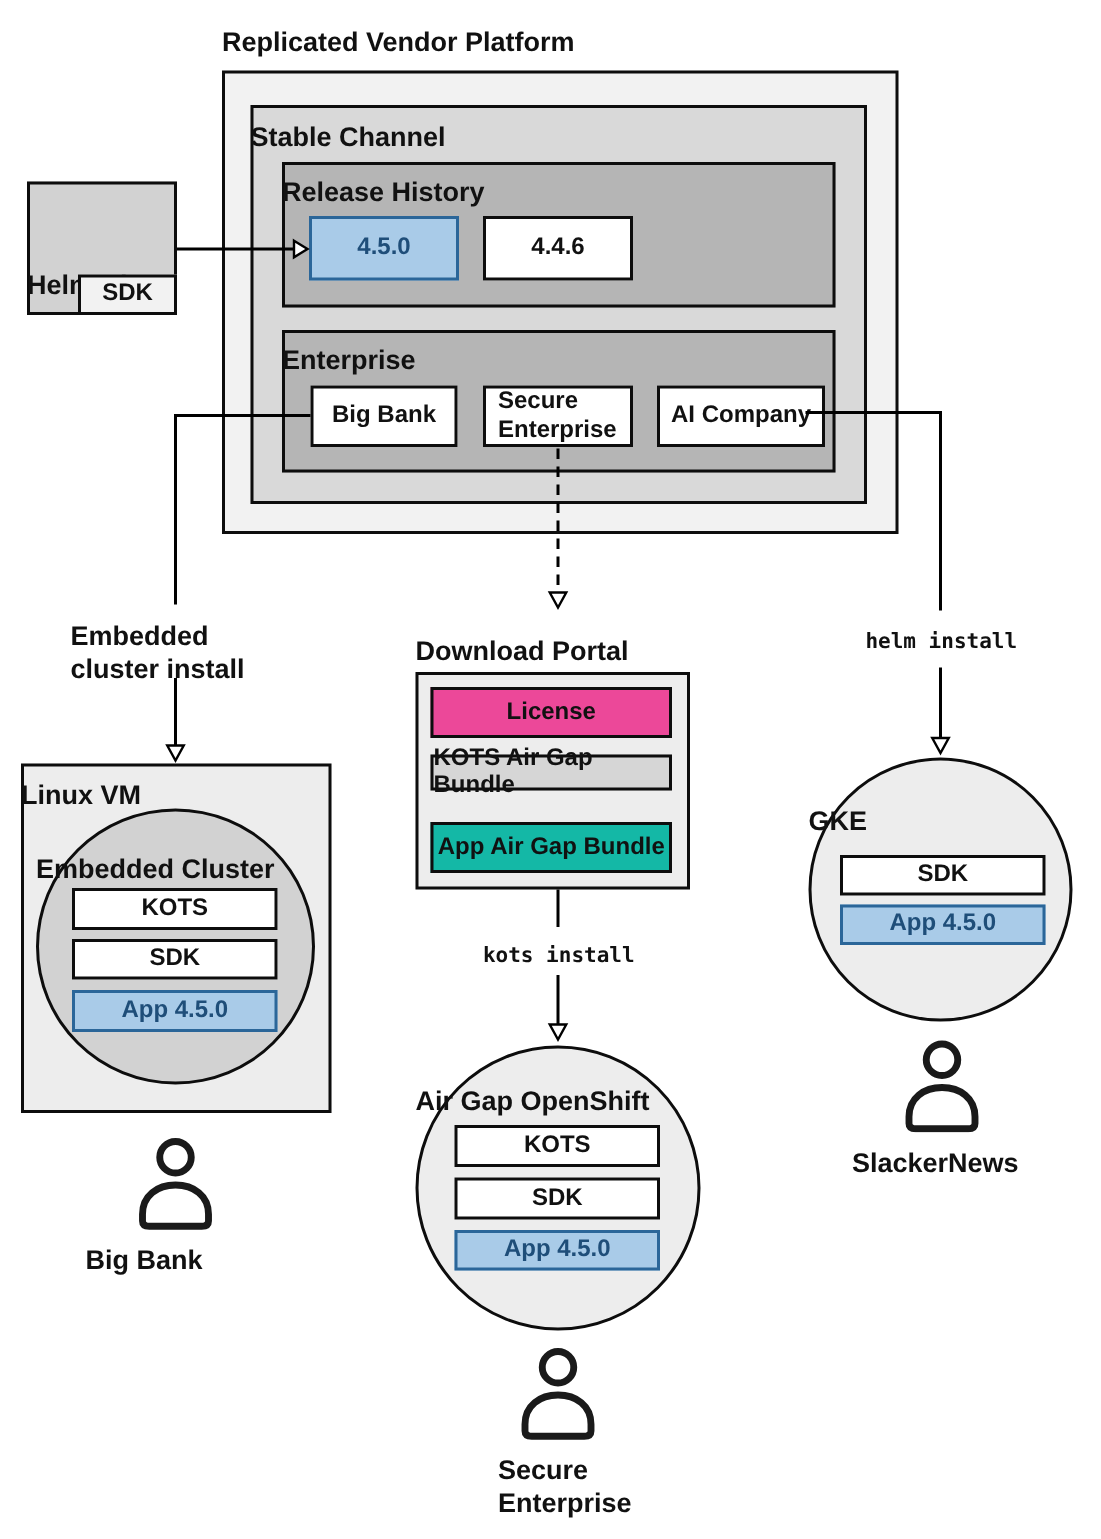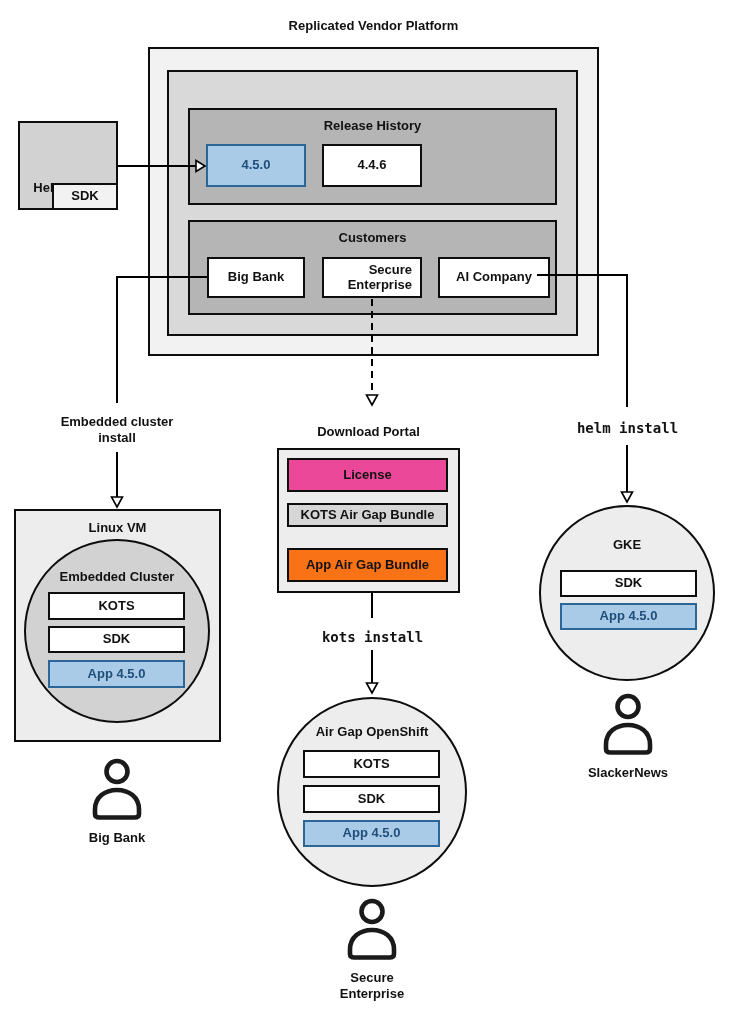--- a/index.html
+++ b/index.html
@@ -2,66 +2,67 @@
 <html><head>
 <meta charset="utf-8">
 <style>
   html,body{margin:0;padding:0;background:#fff;}
   .canvas{
     position:relative;width:734px;height:1026px;background:#ffffff;
     font-family:"Liberation Sans",sans-serif;color:#111;overflow:hidden;
   }
   .abs{position:absolute;box-sizing:border-box;}
   .box{border:2px solid #0d0d0d;}
-  .lbl{font-weight:bold;font-size:13px;text-align:center;line-height:1.2;}
-  .cell{display:flex;align-items:center;justify-content:center;font-weight:bold;font-size:13px;text-align:right;line-height:1.15;background:#fff;}
+  .lbl{font-weight:bold;font-size:18px;line-height:1.2;}
+  .cell{display:flex;align-items:center;justify-content:center;font-weight:bold;font-size:16px;text-align:left;line-height:1.15;background:#fff;}
   .blue{background:#a9cbe8;border-color:#2b6699;color:#1f4e79;}
   .mono{font-family:"DejaVu Sans Mono",monospace;font-weight:bold;font-size:14px;text-align:center;}
   .circle{border:2px solid #0d0d0d;border-radius:50%;}
   svg.overlay{position:absolute;left:0;top:0;z-index:6;pointer-events:none;}
   .z1{z-index:1}.z2{z-index:2}.z3{z-index:3}.z4{z-index:4}
   .person{display:flex;justify-content:center;}
 </style>
 </head>
 <body>
 
 <div class="canvas">
 
   <div class="abs lbl z2" style="left:148px;top:18px;width:451px;">Replicated Vendor Platform</div>
 
   <div class="abs box z1" style="left:148px;top:47px;width:451px;height:309px;background:#f2f2f2;"></div>
 
   <div class="abs box z2" style="left:167px;top:70px;width:411px;height:266px;background:#d9d9d9;"></div>
+  <div class="abs lbl z3" style="left:167px;top:81px;width:411px;">Stable Channel</div>
 
   <div class="abs box z3" style="left:188px;top:108px;width:369px;height:97px;background:#b5b5b5;"></div>
   <div class="abs lbl z4" style="left:188px;top:118px;width:369px;">Release History</div>
 
   <div class="abs box cell blue z4" style="left:206px;top:144px;width:100px;height:43px;">4.5.0</div>
   <div class="abs box cell z4" style="left:322px;top:144px;width:100px;height:43px;">4.4.6</div>
 
   <div class="abs box z3" style="left:188px;top:220px;width:369px;height:95px;background:#b5b5b5;"></div>
-  <div class="abs lbl z4" style="left:188px;top:230px;width:369px;">Customers</div>
+  <div class="abs lbl z4" style="left:188px;top:230px;width:369px;">Enterprise</div>
 
   <div class="abs box cell z4" style="left:207px;top:257px;width:98px;height:41px;">Big Bank</div>
   <div class="abs box cell z4" style="left:322px;top:257px;width:100px;height:41px;padding:0 8px;">Secure Enterprise</div>
   <div class="abs box cell z4" style="left:438px;top:257px;width:112px;height:41px;">AI Company</div>
 
   <div class="abs box z2" style="left:18px;top:121px;width:100px;height:89px;background:#d2d2d2;"></div>
   <div class="abs lbl z3" style="left:18px;top:148px;width:100px;margin-top:32px;">Helm Chart</div>
   <div class="abs box cell z3" style="left:52px;top:183px;width:66px;height:27px;background:#f2f2f2;">SDK</div>
 
   <div class="abs lbl z2" style="left:47px;top:414px;width:140px;">Embedded cluster install</div>
   <div class="abs mono z2" style="left:557px;top:420px;width:141px;">helm install</div>
   <div class="abs mono z2" style="left:302px;top:629px;width:141px;">kots install</div>
 
   <div class="abs lbl z2" style="left:277px;top:424px;width:183px;">Download Portal</div>
   <div class="abs box z2" style="left:277px;top:448px;width:183px;height:145px;background:#ededed;"></div>
   <div class="abs box cell z3" style="left:287px;top:458px;width:161px;height:34px;background:#ec4899;">License</div>
   <div class="abs box cell z3" style="left:287px;top:503px;width:161px;height:24px;background:#d6d6d6;">KOTS Air Gap Bundle</div>
-  <div class="abs box cell z3" style="left:287px;top:548px;width:161px;height:34px;background:#f97316;">App Air Gap Bundle</div>
+  <div class="abs box cell z3" style="left:287px;top:548px;width:161px;height:34px;background:#14b8a6;">App Air Gap Bundle</div>
 
   <div class="abs box z1" style="left:14px;top:509px;width:207px;height:233px;background:#ededed;"></div>
   <div class="abs lbl z2" style="left:14px;top:520px;width:207px;">Linux VM</div>
   <div class="abs circle z2" style="left:24px;top:539px;width:186px;height:184px;background:#d2d2d2;"></div>
   <div class="abs lbl z3" style="left:24px;top:569px;width:186px;">Embedded Cluster</div>
   <div class="abs box cell z3" style="left:48px;top:592px;width:137px;height:28px;">KOTS</div>
   <div class="abs box cell z3" style="left:48px;top:626px;width:137px;height:27px;">SDK</div>
   <div class="abs box cell blue z3" style="left:48px;top:660px;width:137px;height:28px;">App 4.5.0</div>
 
   <div class="abs person z2" style="left:89px;top:758px;width:56px;">

